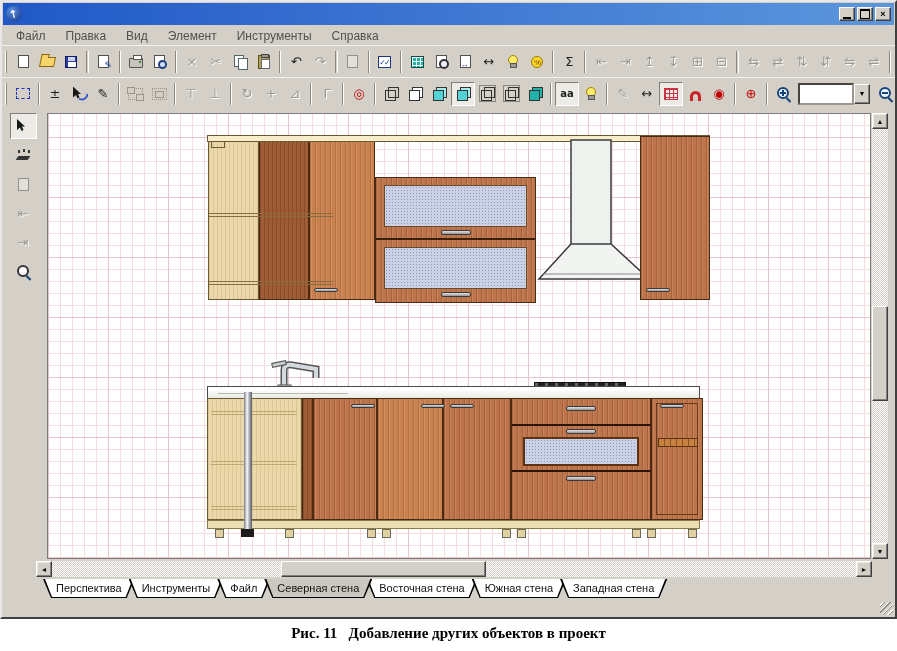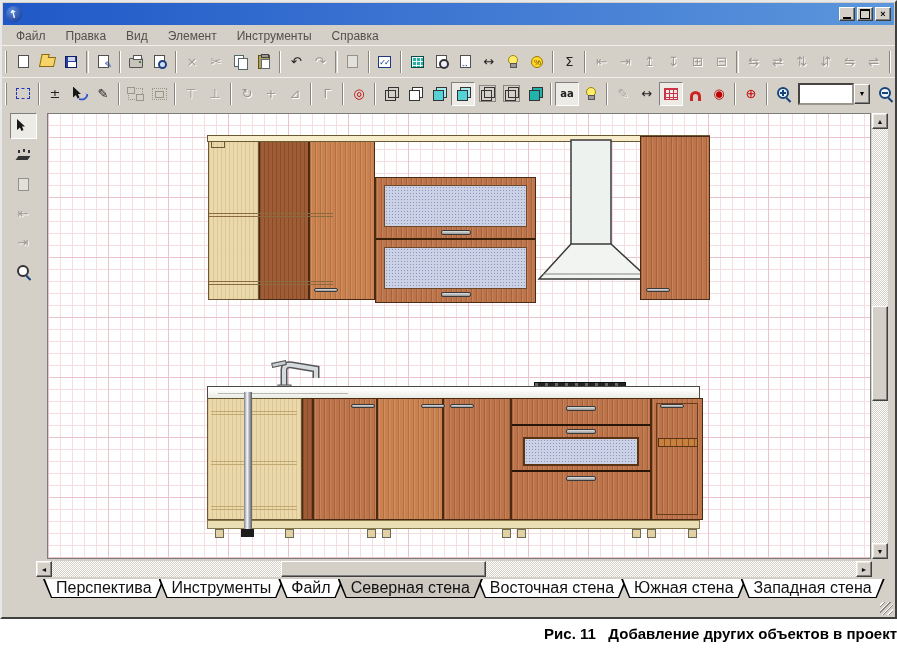--- a/index.html
+++ b/index.html
@@ -153,25 +153,25 @@
   .corner{width:16px;height:16px;background:#d4d0c8;}
   
   .tabrow{position:absolute;left:40px;top:470px;height:19px;display:flex;}
   .tab{position:relative;height:19px;margin-left:-6px;background:#000;
     clip-path:polygon(0 0,100% 0,calc(100% - 8px) 100%,8px 100%);}
   .tab:first-child{margin-left:0;}
   .tab .fill{position:absolute;left:0;right:0;top:0;bottom:1px;background:#fff;
     clip-path:polygon(2px 0,calc(100% - 2px) 0,calc(100% - 9px) 100%,9px 100%);}
   .tab.active{z-index:5;}
   .tab.active .fill{background:#ccc8c0;}
-  .tab .label{position:relative;z-index:2;display:block;font-size:16px;color:#111;line-height:18px;padding:0 13px;white-space:nowrap;}
+  .tab .label{position:relative;z-index:2;display:block;font-size:11px;color:#111;line-height:18px;padding:0 13px;white-space:nowrap;}
   .grip{position:absolute;right:2px;bottom:2px;width:13px;height:13px;
     background:repeating-linear-gradient(135deg,transparent 0 2px,#fff 2px 3px,#8a867e 3px 4px);}
   
-  .caption{position:absolute;left:0;right:0;top:625px;text-align:right;font-weight:bold;font-size:15px;color:#000;white-space:pre;}
+  .caption{position:absolute;left:0;right:0;top:625px;text-align:center;font-weight:bold;font-size:15px;color:#000;white-space:pre;font-family:Liberation Serif, serif;}
 </style>
 </head>
 <body>
 
 <div class="page">
   <div class="window">
 
     <div class="titlebar" style="background: linear-gradient(90deg, rgb(32, 88, 200), rgb(92, 150, 220));">
       <span class="app-icon">
           <span class="g">↑</span>

